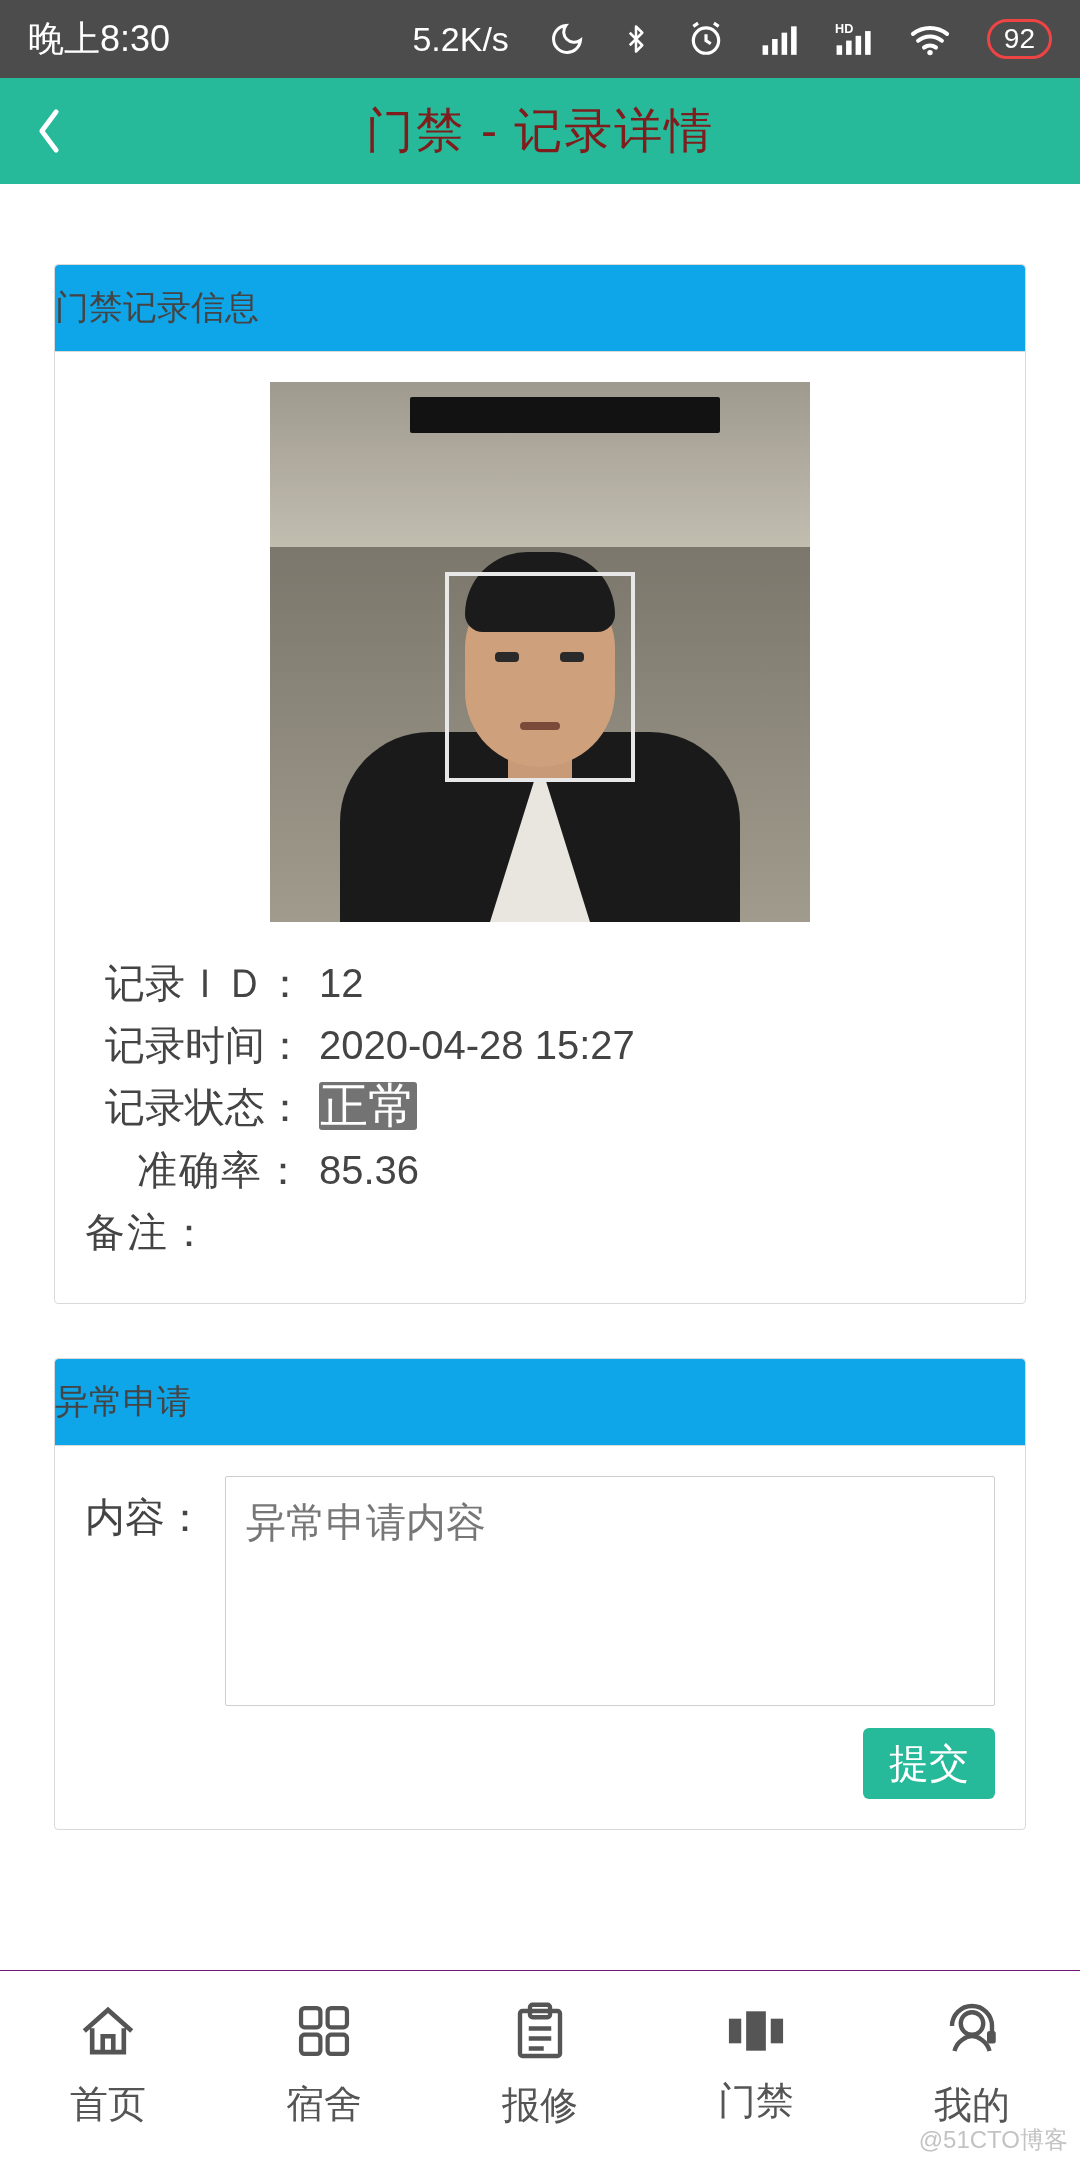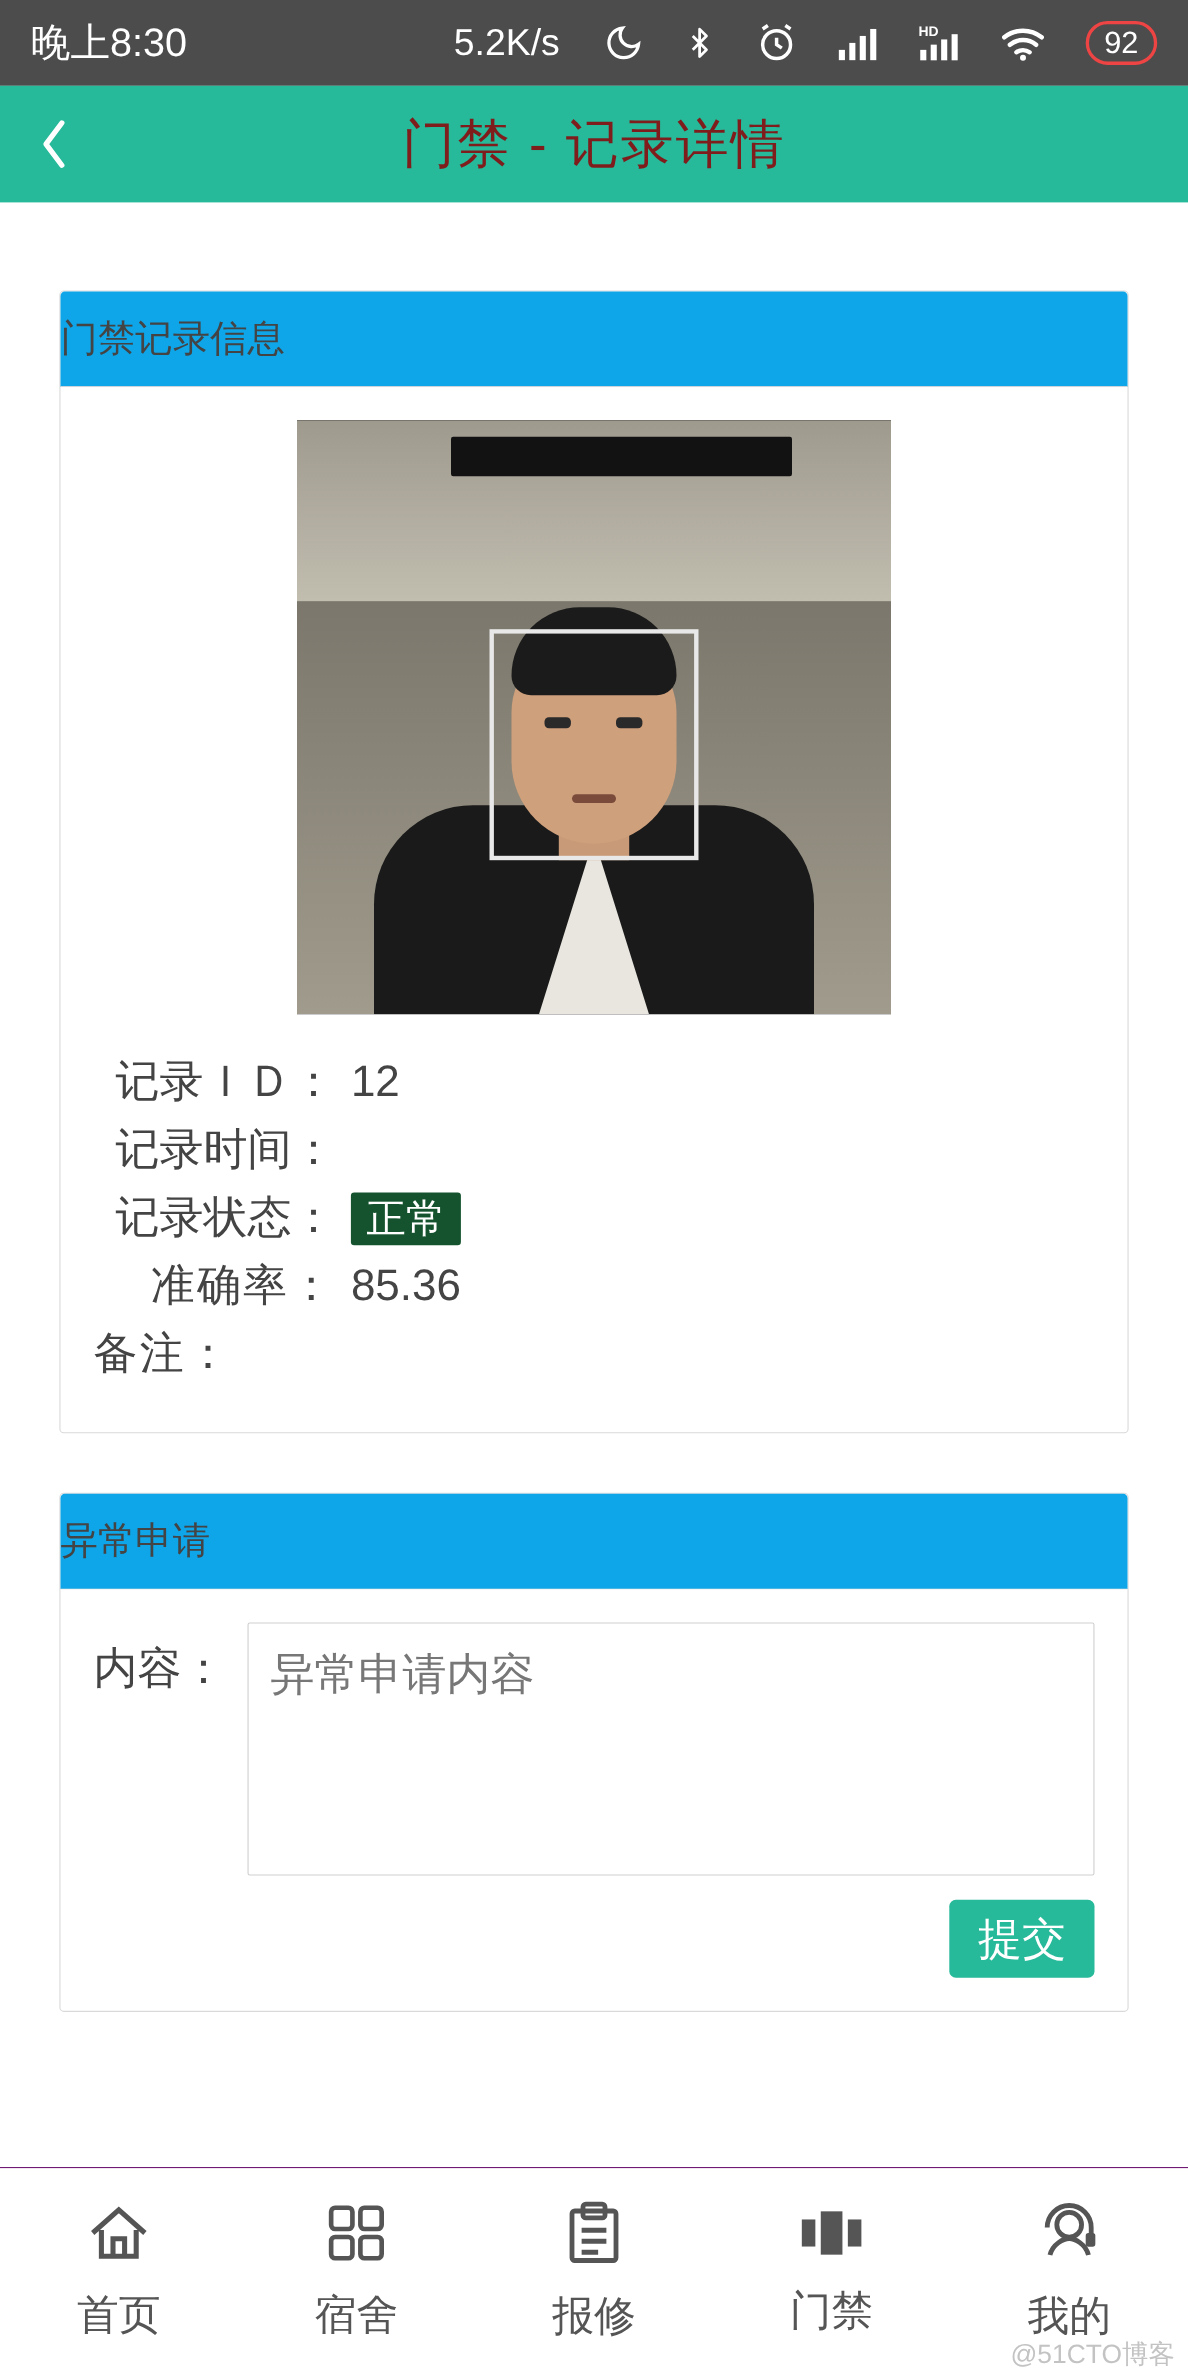--- a/index.html
+++ b/index.html
@@ -45,21 +45,21 @@
   .photo .eyeL, .photo .eyeR { position:absolute; top:270px; width:24px; height:10px; background:#2a2a2a; border-radius:4px; }
   .photo .eyeL { left:225px; } .photo .eyeR { left:290px; }
   .photo .mouth{ position:absolute; left:250px; top:340px; width:40px; height:8px; background:#7a4a3a; border-radius:4px; }
   .face-box { position:absolute; left:175px; top:190px; width:190px; height:210px; border:4px solid #e8e8e8; }
 
   
   .info-row { display:flex; font-size:40px; color:#444; line-height:62px; }
   .info-label { width:220px; text-align:right; letter-spacing:2px; }
   .info-label.tight { letter-spacing:0; }
   .info-value { padding-left:14px; }
-  .badge { display:inline-block; background:#14532d; color:#fff; font-size:36px; padding:0 14px; border-radius:3px; line-height:48px; margin-top:6px; }
+  .badge { display:inline-block; background:#737373; color:#fff; font-size:48px; padding:0 1px; border-radius:3px; line-height:48px; margin-top:6px; }
 
   
   .anomaly-body { padding:30px; }
   .anomaly-row { display:flex; gap:20px; }
   .anomaly-label { font-size:40px; color:#444; padding-top:14px; min-width:120px; }
   .anomaly-text { flex:1; height:230px; border:1px solid #cfcfcf; border-radius:2px; font-size:40px; color:#555; padding:18px 20px; resize:none; outline:none; }
   .anomaly-text::placeholder { color:#777; }
   .submit-row { display:flex; justify-content:flex-end; margin-top:22px; }
   .submit-btn { background:#26b99a; color:#fff; border:none; font-size:40px; padding:8px 26px; border-radius:6px; }
 
@@ -152,20 +152,21 @@
           <div class="face-box"></div>
         </div>
       </div>
 
       <div class="info-row">
         <div class="info-label tight">记录ＩＤ：</div>
         <div class="info-value">12</div>
       </div>
       <div class="info-row">
         <div class="info-label tight">记录时间：</div>
+        <div class="info-value">2020-04-28 15:27</div>
       </div>
       <div class="info-row">
         <div class="info-label tight">记录状态：</div>
         <div class="info-value"><span class="badge">正常</span></div>
       </div>
       <div class="info-row">
         <div class="info-label">准确率：</div>
         <div class="info-value">85.36</div>
       </div>
       <div class="info-row">

